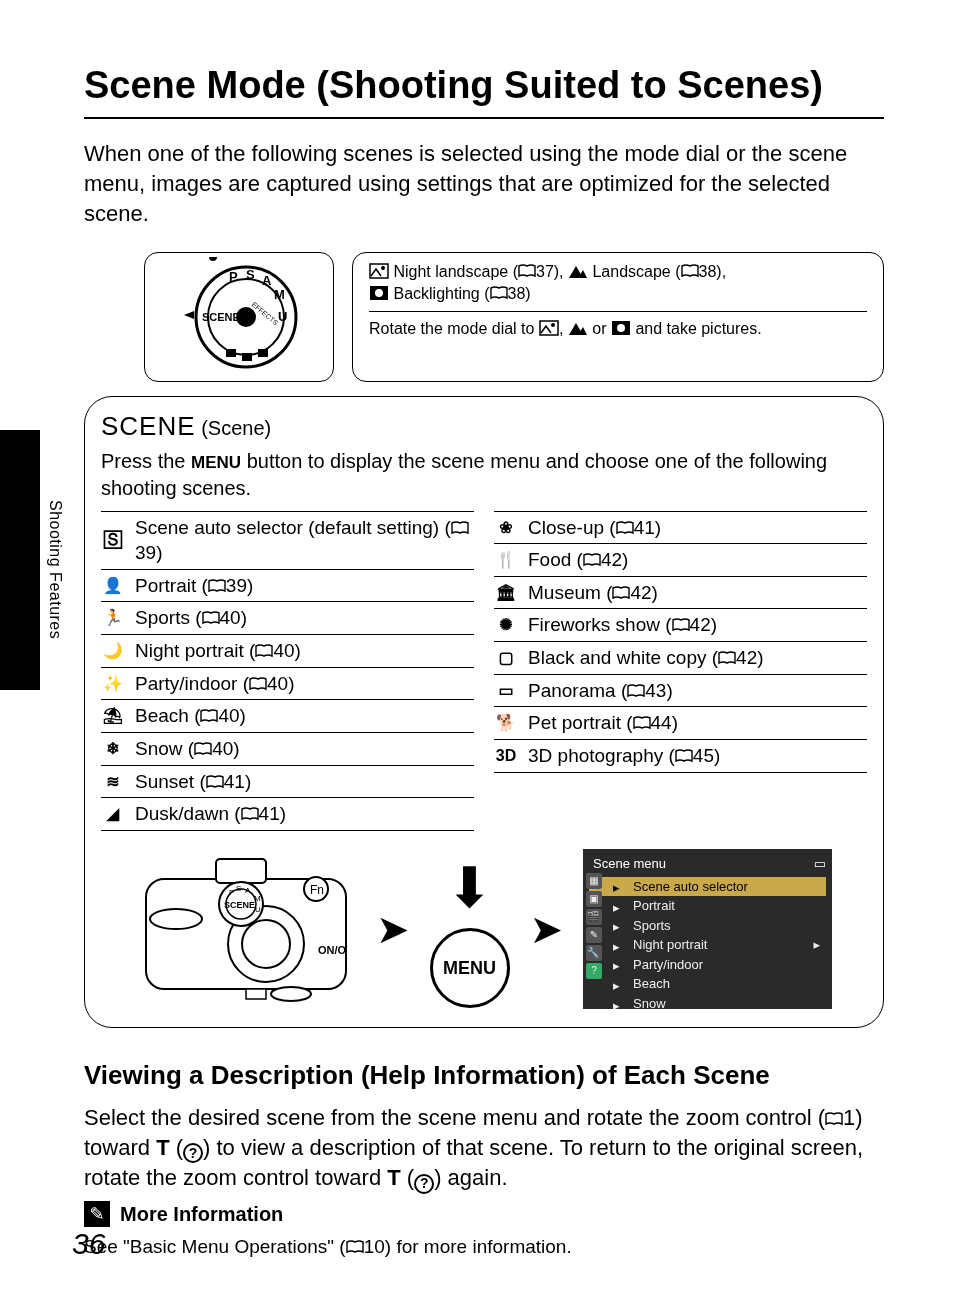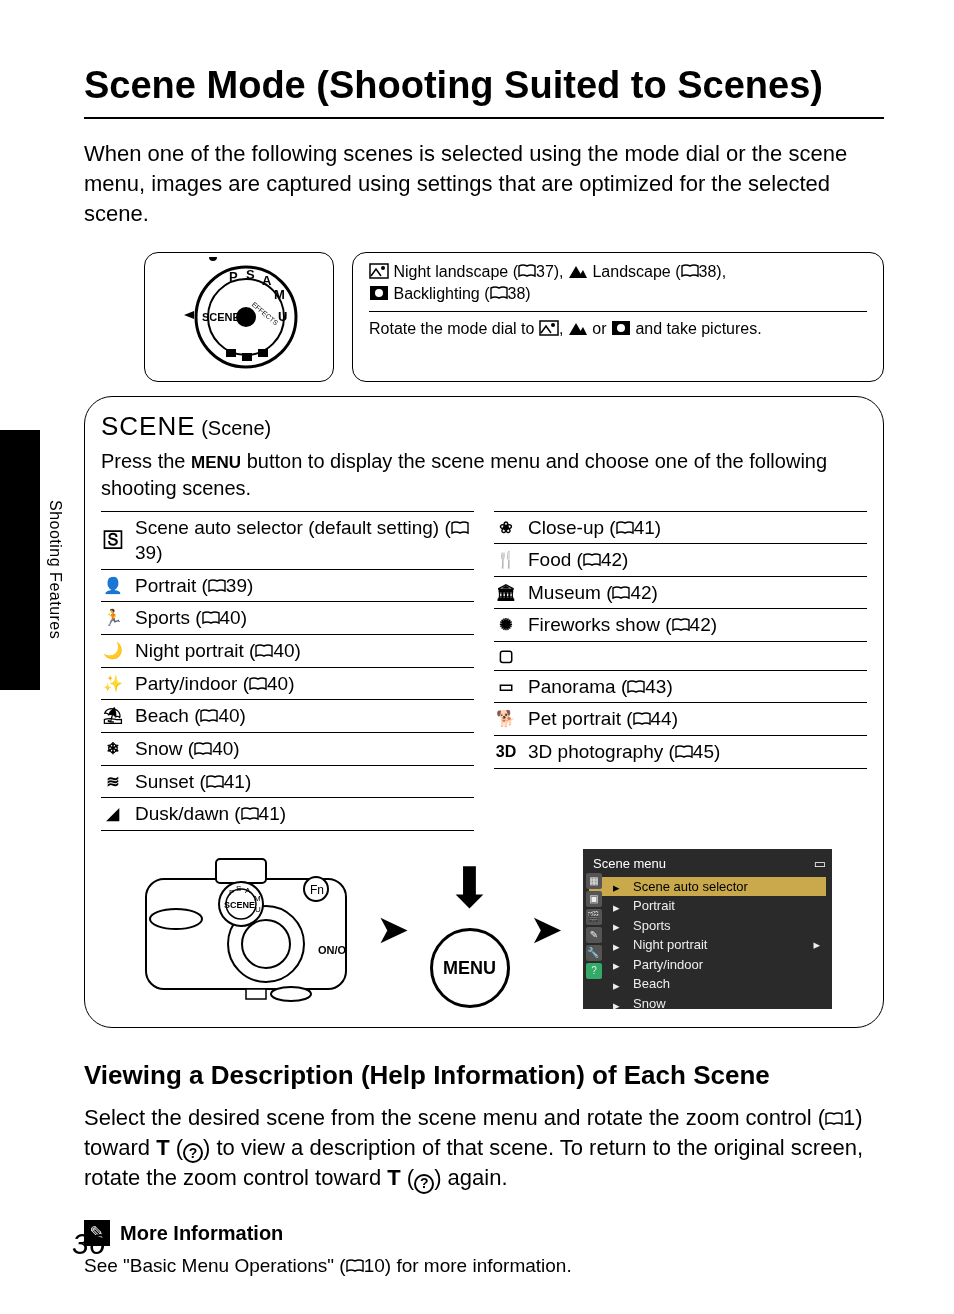--- a/index.html
+++ b/index.html
@@ -103,21 +103,21 @@
   }
   .lcd-title { font-size: 13px; margin-bottom: 4px; color: #fff; padding-left: 4px; display: flex; justify-content: space-between; }
   .lcd-row { display: flex; align-items: center; gap: 6px; padding: 1px 2px 1px 24px; }
   .lcd-row.sel { background: #c9a94b; color: #000; }
   .lcd-left-icons { position: absolute; left: 3px; top: 24px; width: 18px; display: flex; flex-direction: column; gap: 2px; }
   .lcd-left-icons span { width: 16px; height: 16px; background: #555; border-radius: 2px; font-size: 10px; text-align: center; line-height: 16px; }
   .lcd-ic { width: 14px; height: 14px; display: inline-block; }
   h2.subt {
     font-size: 26px; font-weight: 700; margin-bottom: 10px;
   }
-  .help-para { font-size: 22px; margin-bottom: 26px; }
+  .help-para { font-size: 22px; margin-bottom: 7px; }
   .book-icon { display: inline-block; width: 18px; height: 14px; vertical-align: -1px; }
   .note-row { display: flex; align-items: center; gap: 10px; margin-bottom: 6px; }
   .note-box { width: 26px; height: 26px; background: #000; color: #fff; display: flex; align-items: center; justify-content: center; font-size: 18px; }
   .note-title { font-weight: 700; font-size: 20px; }
   .note-body { font-size: 19px; }
   .pagenum { position: absolute; bottom: 50px; left: 72px; font-style: italic; font-size: 30px; }
   .tbold { font-weight: 800; font-family: Arial; }
   .qcirc { display: inline-flex; width: 20px; height: 20px; border: 2.5px solid #000; border-radius: 50%; align-items: center; justify-content: center; font-weight: 800; font-size: 14px; vertical-align: -3px; }
 </style>
 </head>
@@ -284,20 +284,23 @@
             </svg>42)</span>
         </div>
         <div class="srow">
           <span class="sicon">✺</span>
           <span>Fireworks show (<svg class="book-icon" viewBox="0 0 18 14">
               <path d="M1 2 Q5 0 9 2 Q13 0 17 2 V12 Q13 10 9 12 Q5 10 1 12 Z" fill="none" stroke="#000" stroke-width="1.4"></path>
             </svg>42)</span>
         </div>
         <div class="srow">
           <span class="sicon">▢</span>
+          <span>Black and white copy (<svg class="book-icon" viewBox="0 0 18 14">
+              <path d="M1 2 Q5 0 9 2 Q13 0 17 2 V12 Q13 10 9 12 Q5 10 1 12 Z" fill="none" stroke="#000" stroke-width="1.4"></path>
+            </svg>42)</span>
         </div>
         <div class="srow">
           <span class="sicon">▭</span>
           <span>Panorama (<svg class="book-icon" viewBox="0 0 18 14">
               <path d="M1 2 Q5 0 9 2 Q13 0 17 2 V12 Q13 10 9 12 Q5 10 1 12 Z" fill="none" stroke="#000" stroke-width="1.4"></path>
             </svg>43)</span>
         </div>
         <div class="srow">
           <span class="sicon">🐕</span>
           <span>Pet portrait (<svg class="book-icon" viewBox="0 0 18 14">

